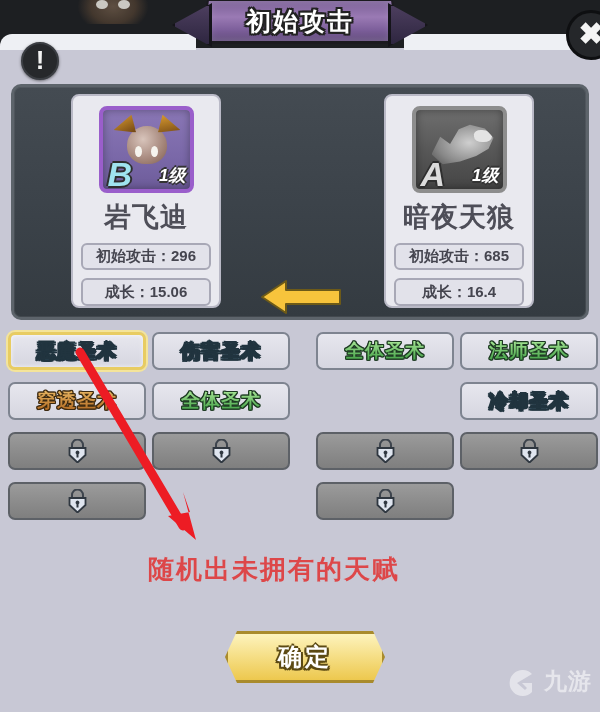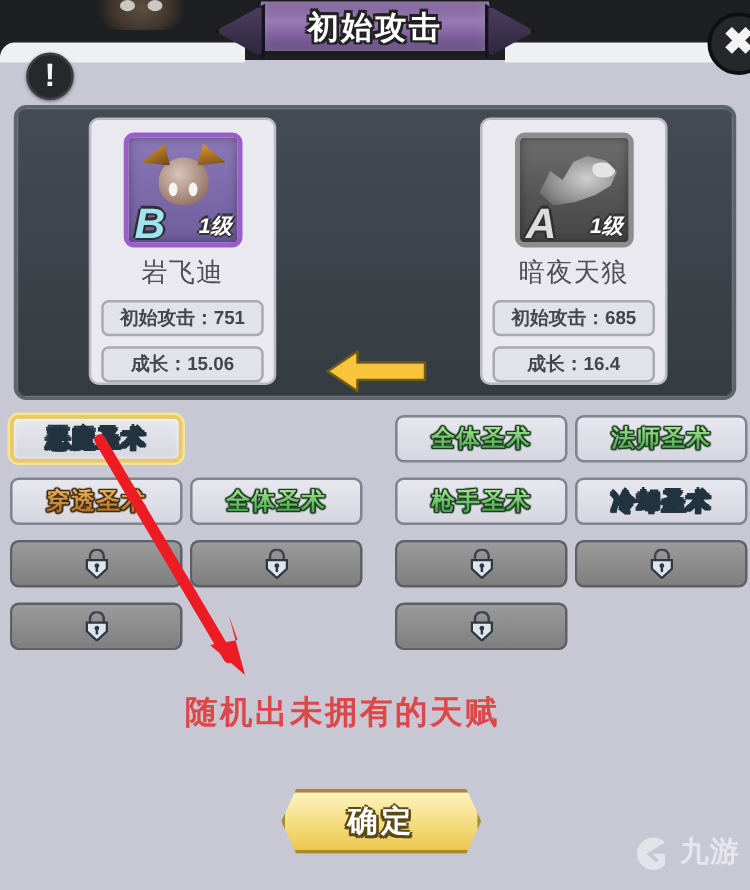--- a/index.html
+++ b/index.html
@@ -143,21 +143,21 @@
     text-shadow:-2px 0 #2f2f2f,2px 0 #2f2f2f,0 -2px #2f2f2f,0 2px #2f2f2f;
   }
   .grade.b{ color:#9fe4ef; }
   .grade.a{ color:#dcdcdc; }
   .lvl{
     position:absolute; right:4px; bottom:2px; font-size:17px; font-weight:bold;
     color:#fff; font-style:italic;
     text-shadow:-2px 0 #333,2px 0 #333,0 -2px #333,0 2px #333;
   }
   .pet-name{
-    margin-top:6px; font-size:21px; font-weight:normal; color:#4e4e58; letter-spacing:1px;
+    margin-top:6px; font-size:27px; font-weight:bold; color:#4e4e58; letter-spacing:1px;
   }
   .stat-pill{
     margin-top:8px; width:130px; height:30px;
     background:#e2e2ea; border:2px solid #a8a8b6; border-radius:6px;
     display:flex; align-items:center; justify-content:center;
     font-size:15px; font-weight:bold; color:#45454f;
   }
   .arrow-left{
     position:absolute; left:246px; top:190px; width:82px; height:40px;
   }
@@ -268,21 +268,21 @@
   <div class="pet-card left">
     <div class="pet-portrait purple">
       <div class="beast-a">
         <span class="eye l"></span>
           <span class="eye r"></span>
       </div>
       <span class="grade b">B</span>
       <span class="lvl">1级</span>
     </div>
     <div class="pet-name">岩飞迪</div>
-    <div class="stat-pill">初始攻击：751</div>
+    <div class="stat-pill">初始攻击：296</div>
     <div class="stat-pill">成长：15.06</div>
   </div>
 
   <svg class="arrow-left" viewBox="0 0 82 40">
     <path d="M2 20 L26 4 L26 13 L80 13 L80 27 L26 27 L26 36 Z" fill="#f7c43c" stroke="#6d5a18" stroke-width="2" stroke-linejoin="round"></path>
   </svg>
 
   <div class="pet-card right">
     <div class="pet-portrait grey">
       <div class="beast-b"></div>
@@ -294,37 +294,37 @@
     <div class="stat-pill">成长：16.4</div>
   </div>
 </div>
 
 <div class="skills">
 
   <div class="skill-row">
     <div class="skill-btn known sel c1">
       <span class="sk-text sk-blue">恶魔圣术</span>
     </div>
+    <div class="skill-btn known c2">
+      <span class="sk-text sk-blue">伤害圣术</span>
+    </div>
     <div class="skill-btn known c3">
       <span class="sk-text sk-green">全体圣术</span>
     </div>
     <div class="skill-btn known c4">
       <span class="sk-text sk-green">法师圣术</span>
     </div>
   </div>
 
   <div class="skill-row">
     <div class="skill-btn known c1">
       <span class="sk-text sk-orange">穿透圣术</span>
     </div>
     <div class="skill-btn known c2">
       <span class="sk-text sk-green">全体圣术</span>
-    </div>
-    <div class="skill-btn known c3">
-      <span class="sk-text sk-green">枪手圣术</span>
     </div>
     <div class="skill-btn known c4">
       <span class="sk-text sk-blue">冷却圣术</span>
     </div>
   </div>
 
   <div class="skill-row">
     <div class="skill-btn locked c1">
       <svg class="lock-ico" viewBox="0 0 19 24">
         <path d="M4 9V6a5.5 5.5 0 0 1 11 0v3" fill="none" stroke="#3d444d" stroke-width="2"></path>

